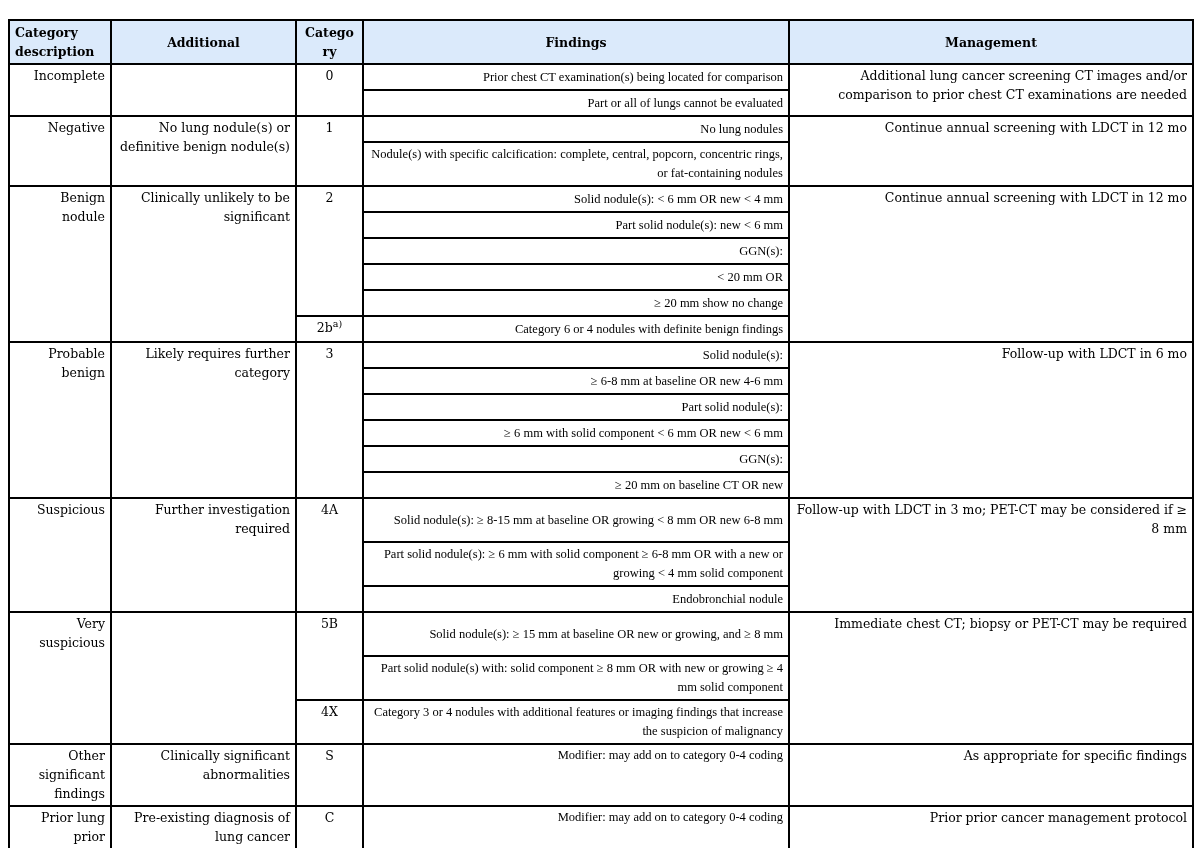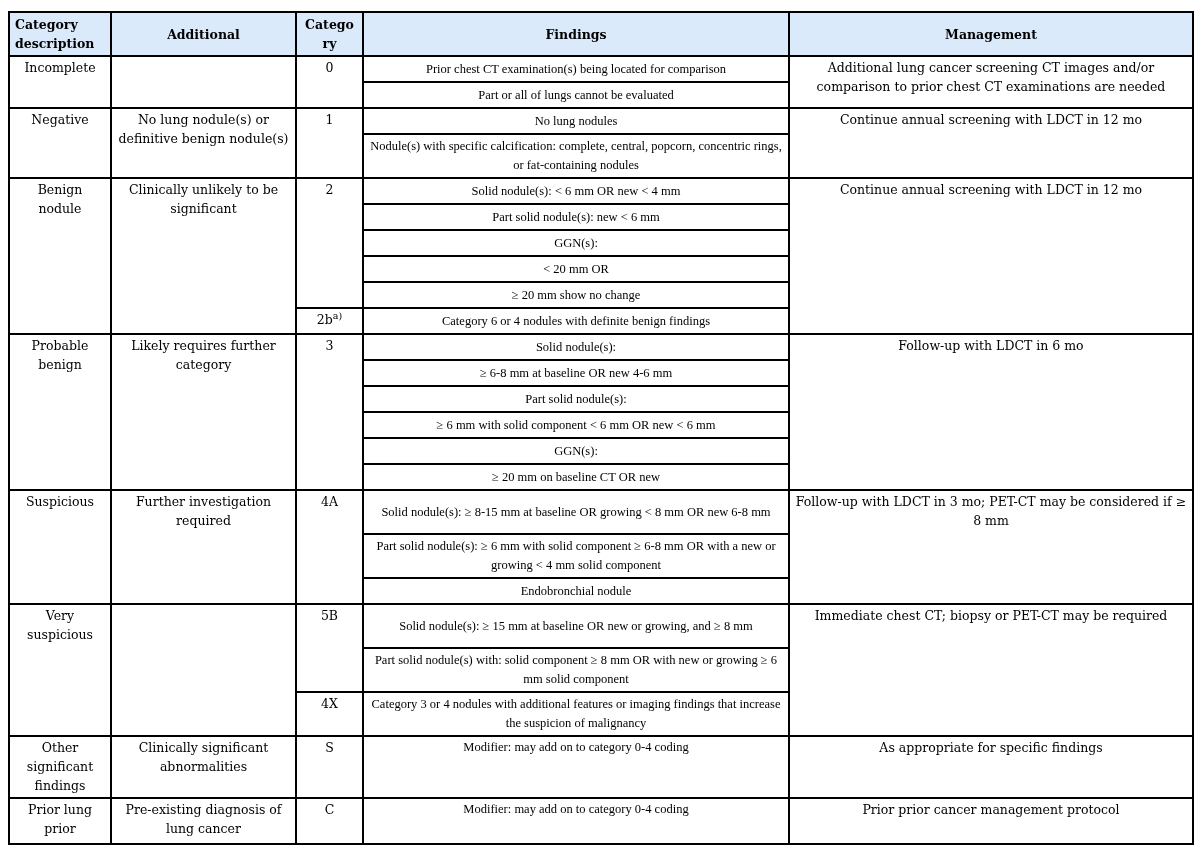--- a/index.html
+++ b/index.html
@@ -5,21 +5,21 @@
   html, body {
     margin: 0;
     padding: 0;
     background: #ffffff;
     font-family: "DejaVu Serif", serif;
   }
   .page {
     width: 1180px;
     height: 848px;
     box-sizing: border-box;
-    padding: 11px 8px;
+    padding: 19px 8px;
     background: #ffffff;
   }
   table.lungrads {
     border-collapse: collapse;
     table-layout: fixed;
     width: 1184px;
     font-size: 12.5px;
     color: #000000;
   }
   col.c1 { width: 102px; }
@@ -35,21 +35,21 @@
     word-wrap: break-word;
   }
   th {
     background: #dbeafb;
     font-weight: bold;
     text-align: center;
     vertical-align: middle;
     font-size: 12.5px;
   }
   th.first { text-align: left; }
-  td { vertical-align: top; text-align: center; background: #ffffff; }
+  td { vertical-align: top; text-align: right; background: #ffffff; }
   td.cat { text-align: center; }
   td.finding { vertical-align: middle; font-family: Liberation Serif, serif; }
   sup { font-size: 9.5px; line-height: 0; vertical-align: super; }
   tr.h26 { height: 26px; }
   tr.h44 { height: 44px; }
   tr.h46 { height: 46px; }
   tr.h62 { height: 62px; }
 </style>
 </head>
 <body>
@@ -157,21 +157,21 @@
     </tr>
 
     <tr class="h44">
       <td rowspan="3">Very suspicious</td>
       <td rowspan="3"></td>
       <td rowspan="2" class="cat">5B</td>
       <td class="finding">Solid nodule(s): ≥ 15 mm at baseline OR new or growing, and ≥ 8 mm</td>
       <td rowspan="3">Immediate chest CT; biopsy or PET-CT may be required</td>
     </tr>
     <tr class="h44">
-      <td class="finding">Part solid nodule(s) with: solid component ≥ 8 mm OR with new or growing ≥ 6 mm solid component</td>
+      <td class="finding">Part solid nodule(s) with: solid component ≥ 8 mm OR with new or growing ≥ 4 mm solid component</td>
     </tr>
     <tr class="h44">
       <td class="cat">4X</td>
       <td class="finding">Category 3 or 4 nodules with additional features or imaging findings that increase the suspicion of malignancy</td>
     </tr>
 
     <tr class="h62">
       <td>Other significant findings</td>
       <td>Clinically significant abnormalities</td>
       <td class="cat">S</td>

